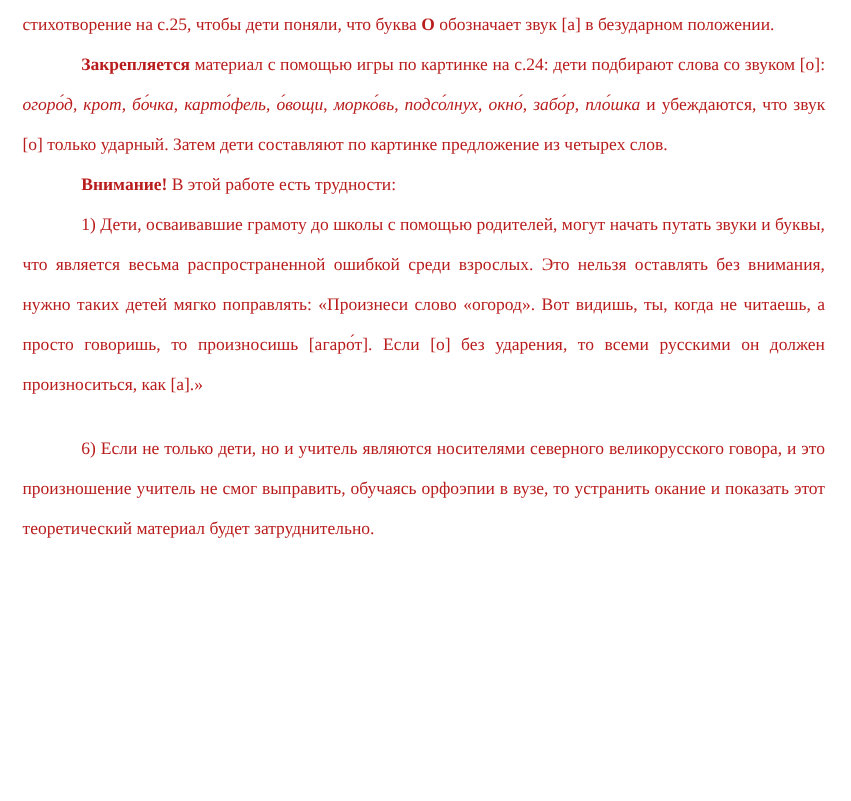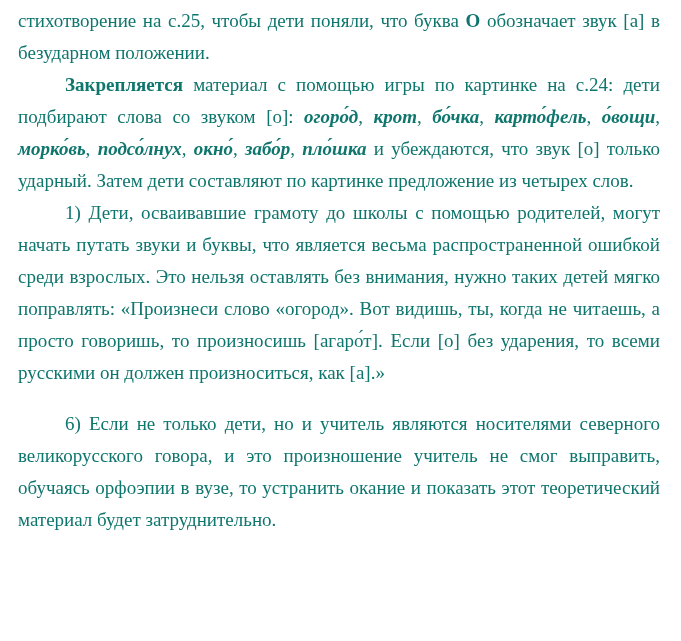--- a/index.html
+++ b/index.html
@@ -5,42 +5,43 @@
   html, body {
     margin: 0;
     padding: 0;
     background: #ffffff;
   }
   .page {
     width: 681px;
     height: 641px;
     box-sizing: border-box;
     background: #ffffff;
-    color: #0f766e;
+    color: #b91c1c;
     padding: 5px 21px 0 18px;
     overflow: hidden;
     font-family: "Liberation Serif", "DejaVu Serif", serif;
-    font-size: 19px;
+    font-size: 14px;
     line-height: 32px;
   }
   .para {
     margin: 0;
     text-align: justify;
     text-indent: 47px;
   }
   .para.no-indent {
     text-indent: 0;
   }
   .para.space-before {
     margin-top: 19px;
   }
   .bold { font-weight: bold; }
-  .bold-italic { font-weight: bold; font-style: italic; }
+  .bold-italic { font-weight: normal; font-style: italic; }
 </style>
 </head>
 <body>
 
 <div class="page">
   <p class="para no-indent"><span>стихотворение на с.25, чтобы дети поняли, что буква </span><span class="bold">О</span><span> обозначает звук [а] в безударном положении.</span></p>
   <p class="para"><span class="bold">Закрепляется</span><span> материал с помощью игры по картинке на с.24: дети подбирают слова со звуком [о]: </span><span class="bold-italic">огоро́д</span><span>, </span><span class="bold-italic">крот</span><span>, </span><span class="bold-italic">бо́чка</span><span>, </span><span class="bold-italic">карто́фель</span><span>, </span><span class="bold-italic">о́вощи</span><span>, </span><span class="bold-italic">морко́вь</span><span>, </span><span class="bold-italic">подсо́лнух</span><span>, </span><span class="bold-italic">окно́</span><span>, </span><span class="bold-italic">забо́р</span><span>, </span><span class="bold-italic">пло́шка</span><span>  и убеждаются, что звук [о] только ударный. Затем дети составляют по картинке предложение из четырех слов.</span></p>
+  <p class="para"><span class="bold">Внимание!</span><span> В этой работе есть трудности:</span></p>
   <p class="para"><span>1) Дети, осваивавшие грамоту до школы с помощью родителей, могут начать путать звуки и буквы, что является весьма распространенной ошибкой среди взрослых. Это нельзя оставлять без внимания, нужно таких детей мягко поправлять: «Произнеси слово «огород». Вот видишь, ты, когда не читаешь, а просто говоришь, то произносишь [агаро́т]. Если [о] без ударения, то всеми русскими он должен произноситься, как [а].»</span></p>
   <p class="para space-before"><span>6) Если не только дети, но и учитель являются носителями северного великорусского говора, и это произношение учитель не смог выправить, обучаясь орфоэпии в вузе, то устранить окание и показать этот теоретический материал будет затруднительно.</span></p>
 </div>
 
 </body></html>

